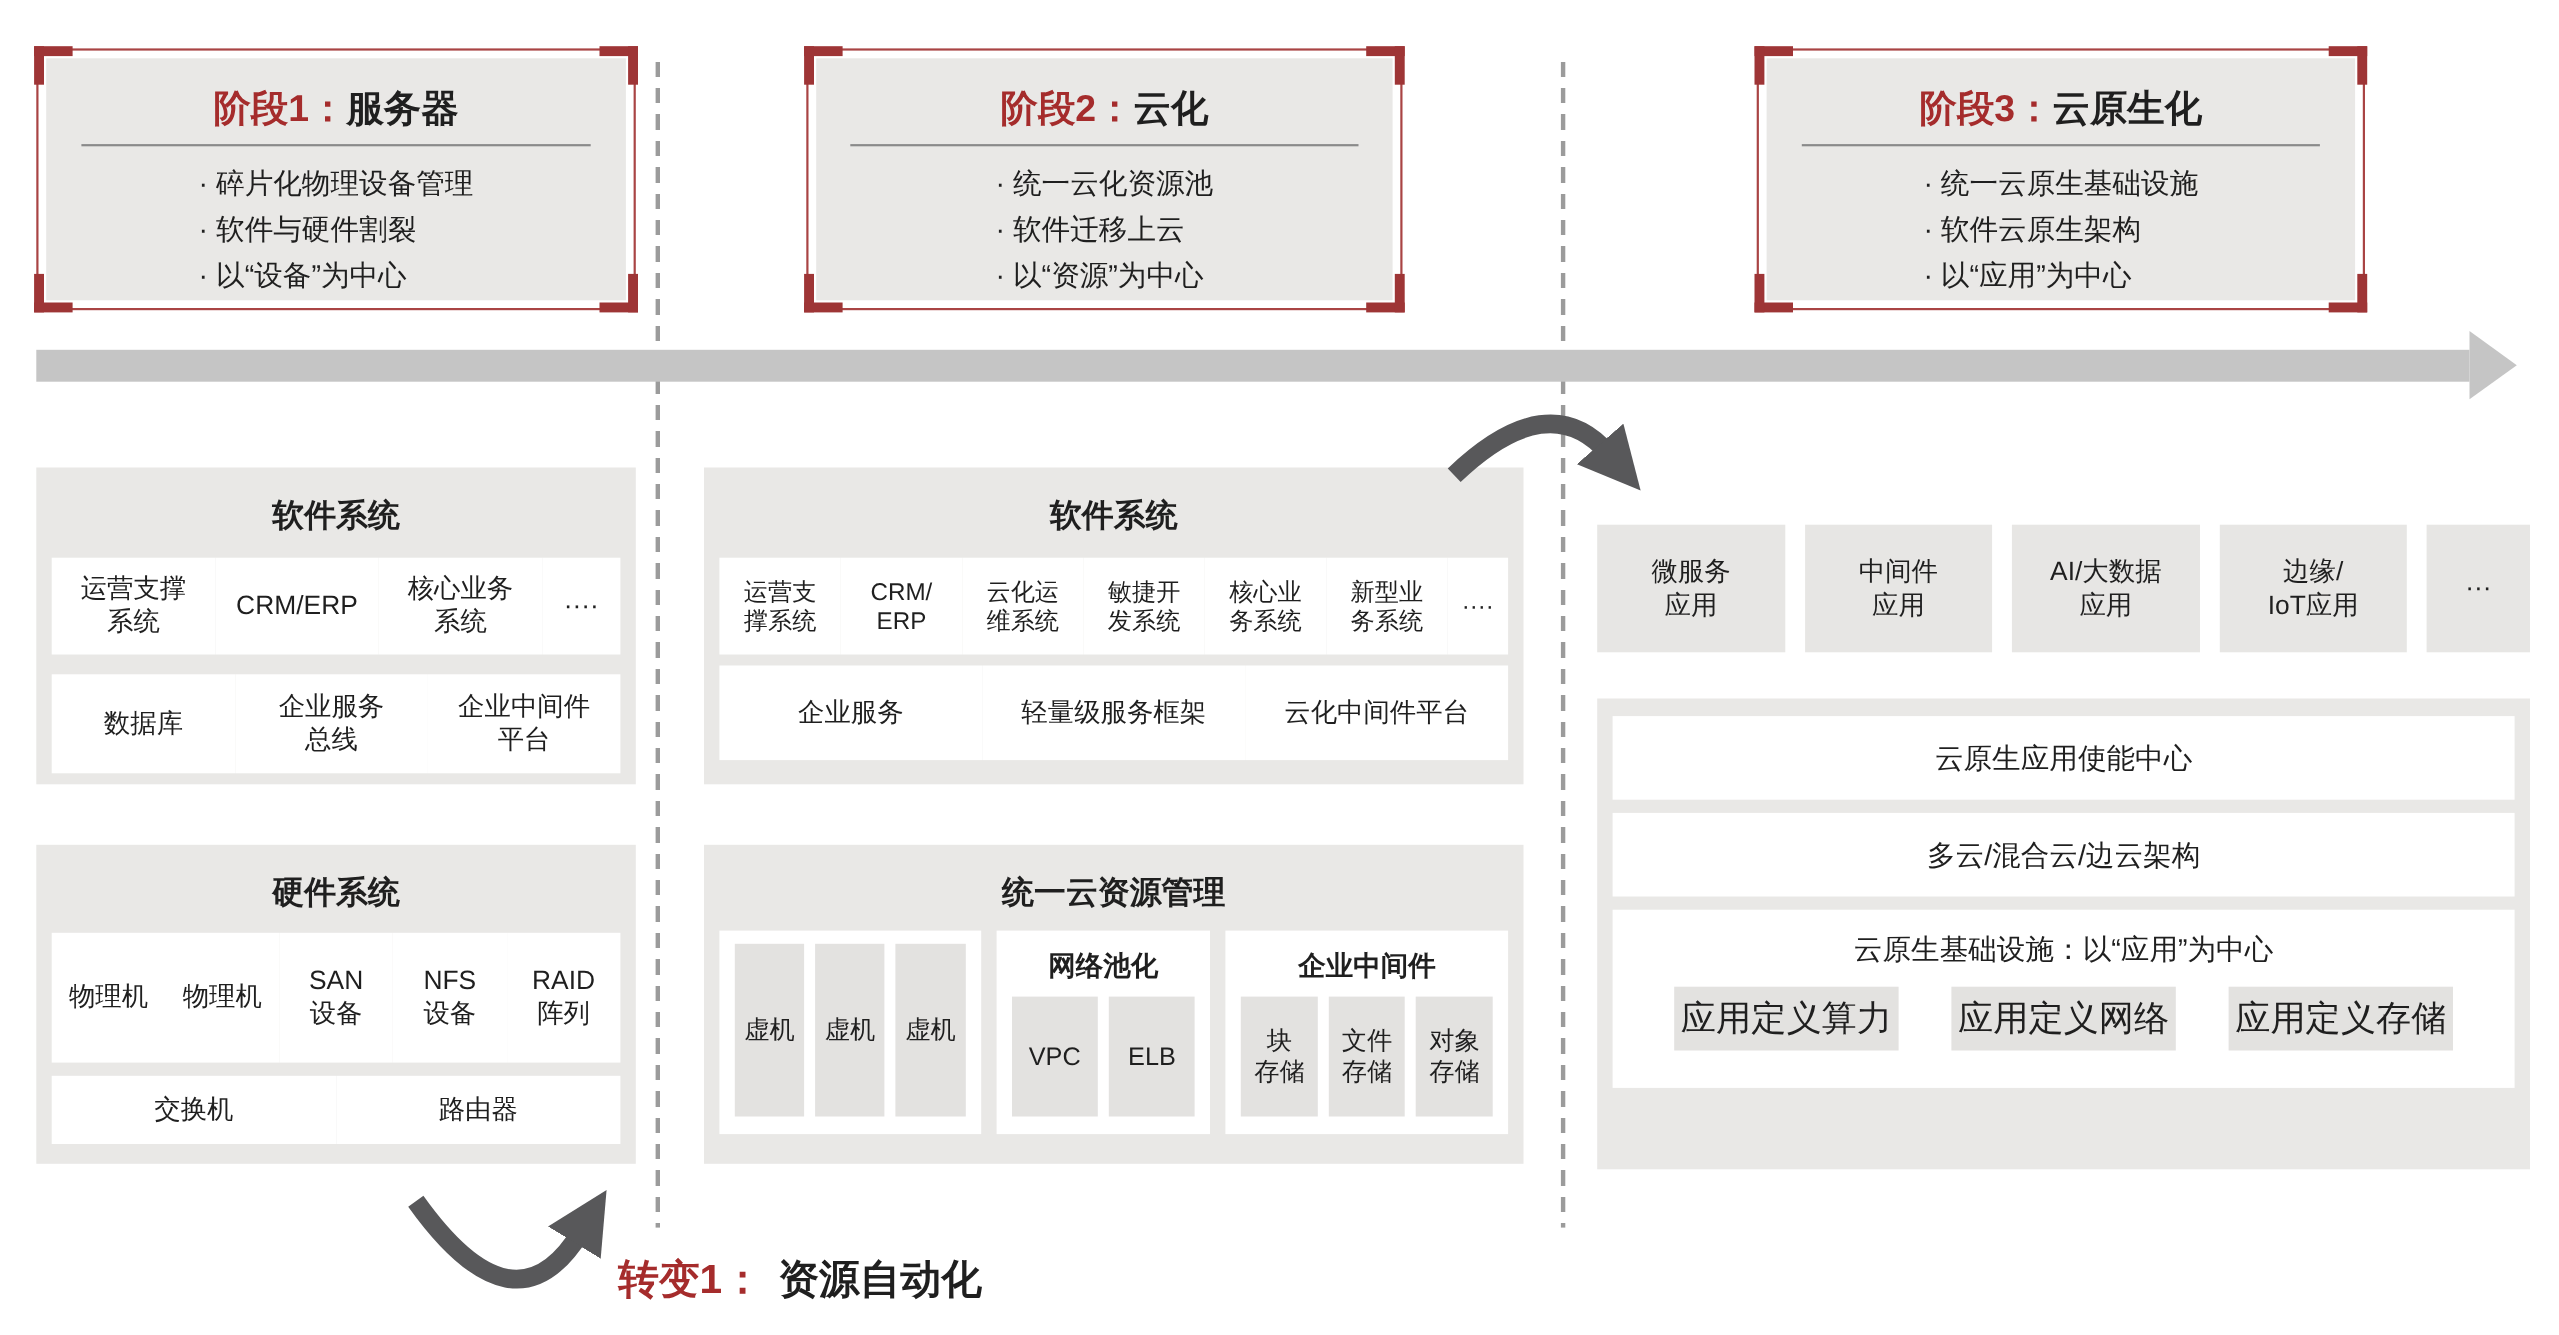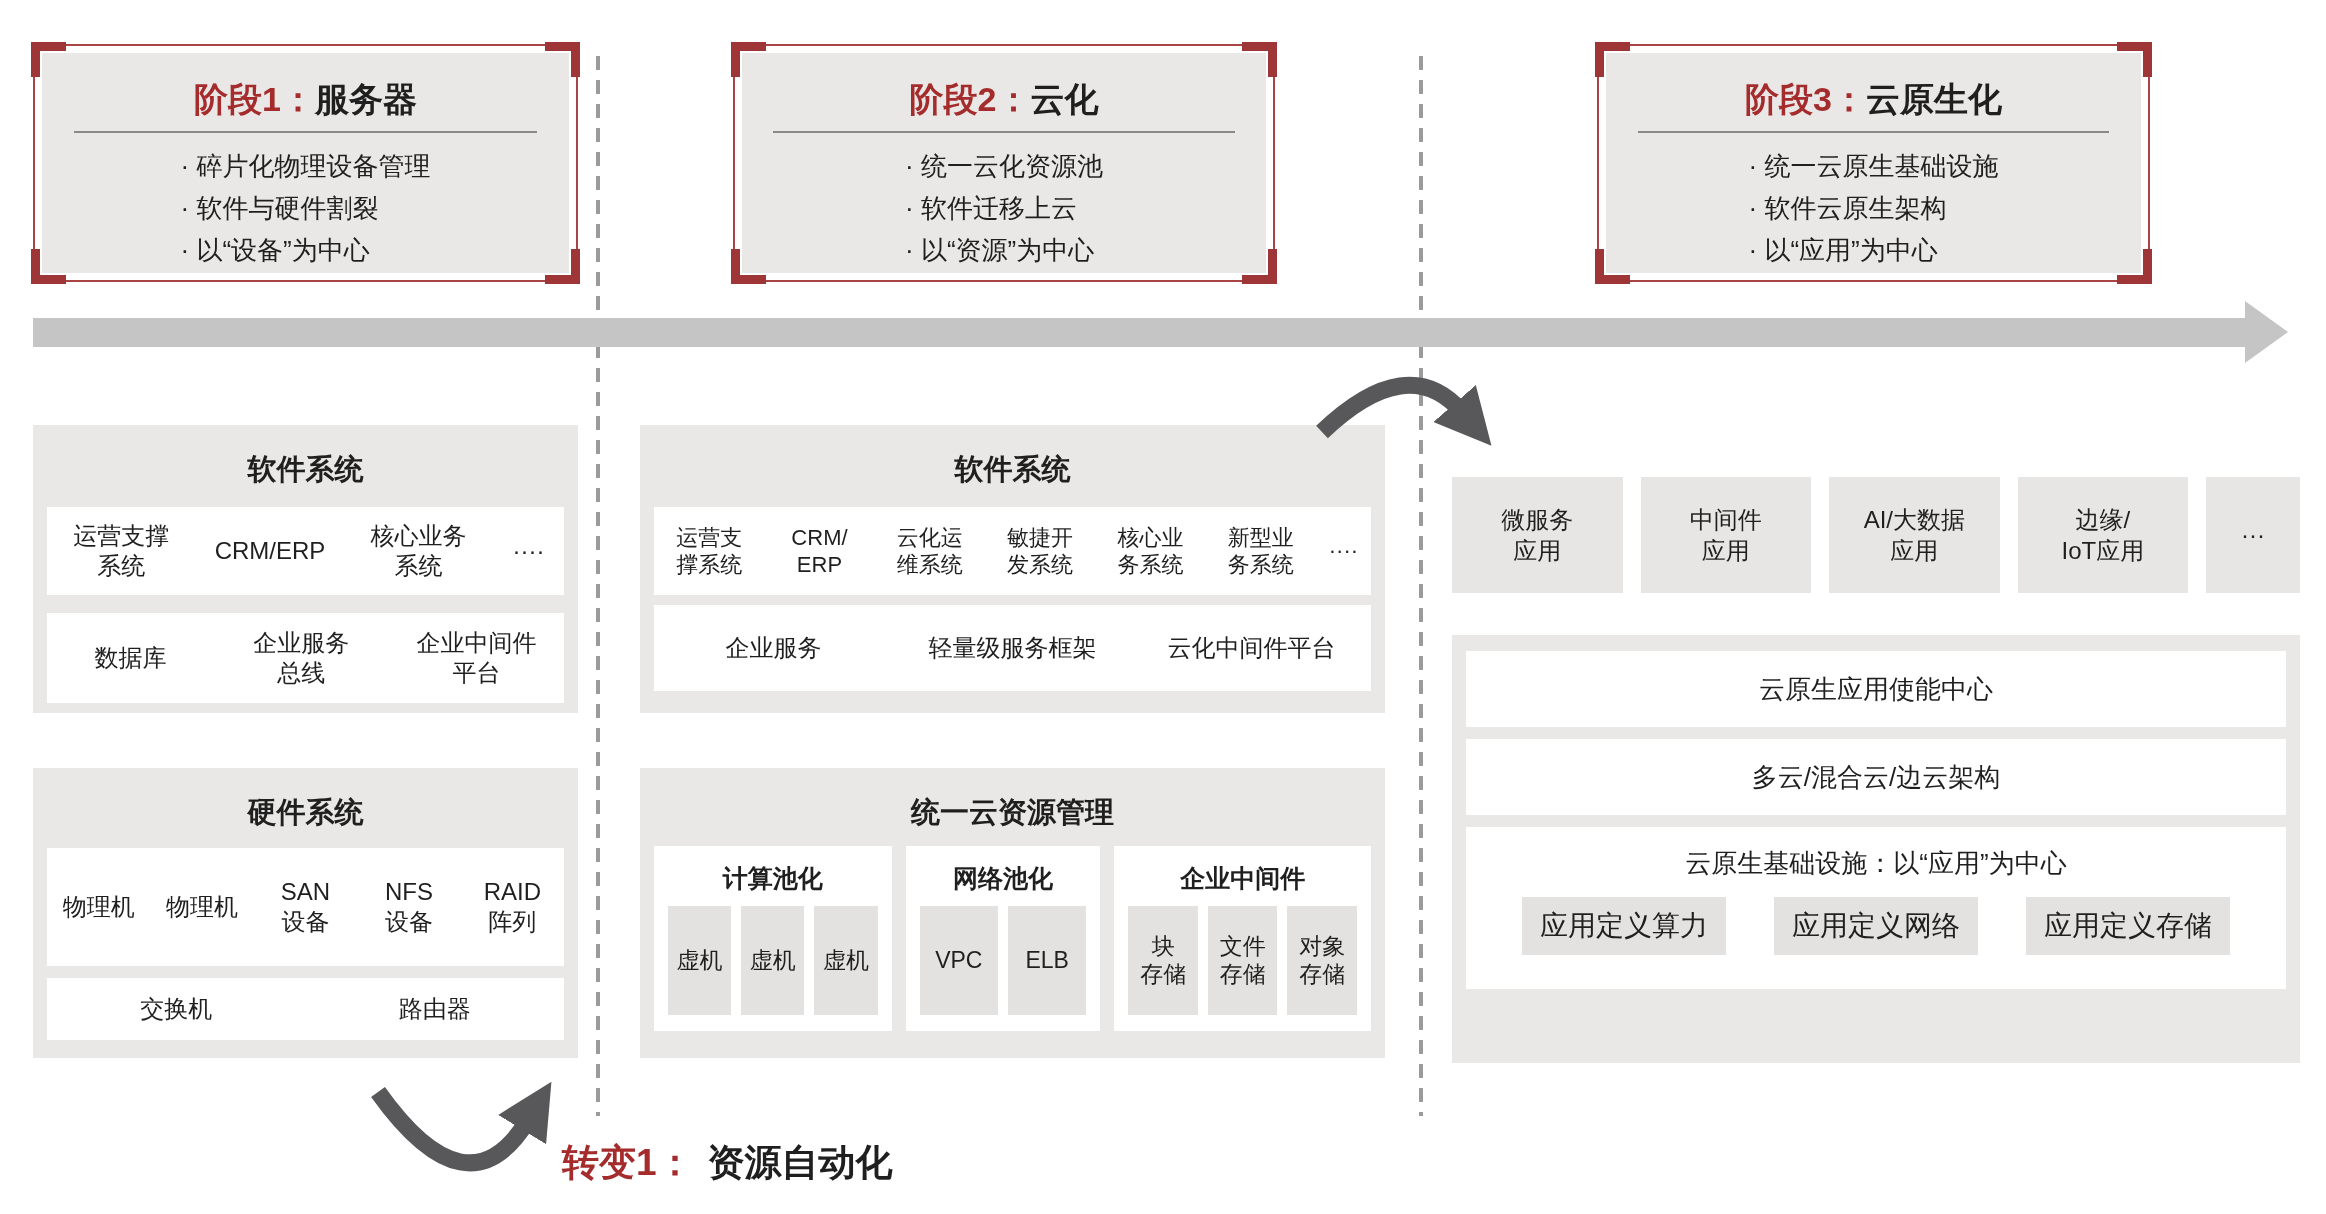--- a/index.html
+++ b/index.html
@@ -47,21 +47,21 @@
   .apps-row{position:absolute;left:1452px;top:477px;width:848px;height:116px;display:flex;gap:18px;z-index:3;}
   .app-chip{background:#e7e6e4;flex:1;display:flex;align-items:center;justify-content:center;
         text-align:center;font-size:24px;white-space:pre-line;line-height:1.3;}
   .platform{position:absolute;left:1452px;top:635px;width:848px;height:428px;background:#e9e8e6;z-index:3;}
   .plat-title{color:#9e2d2e;font-weight:bold;font-size:31px;text-align:center;padding-top:24px;line-height:34px;}
   .plat-bar{background:#fff;margin:16px 14px 0;height:76px;display:flex;align-items:center;justify-content:center;font-size:26px;}
   .plat-bar.b2{margin-top:12px;}
   .plat-infra{background:#fff;margin:12px 14px 0;height:162px;}
   .infra-label{text-align:center;font-size:26px;padding-top:20px;line-height:32px;}
   .infra-chips{display:flex;justify-content:space-between;margin:18px 56px 0;}
-  .infra-chip{background:#e3e2e0;width:204px;height:58px;display:flex;align-items:center;justify-content:center;font-size:28px;}
+  .infra-chip{background:#e3e2e0;width:204px;height:58px;display:flex;align-items:center;justify-content:center;font-size:32px;}
 
   
   .t-label{position:absolute;font-size:37px;font-weight:bold;white-space:nowrap;z-index:5;}
   .t-label .red{color:#a52c2c;margin-right:14px;}
   .arrows{position:absolute;inset:0;z-index:4;pointer-events:none;}
 </style>
 </head>
 <body>
 
 <div class="canvas">
@@ -184,21 +184,20 @@
       <div class="cell" style="flex:1">企业服务</div>
       <div class="cell" style="flex:1">轻量级服务框架</div>
       <div class="cell" style="flex:1">云化中间件平台</div>
     </div>
   </div>
 
   <div class="panel" style="left:640px;top:768px;width:745px;height:290px">
     <div class="panel-title">统一云资源管理</div>
     <div class="pools">
       <div class="pool" style="flex:1">
-        <div class="pool-label">计算池化</div>
         <div class="pool-chips">
           <div class="chip">虚机</div>
           <div class="chip">虚机</div>
           <div class="chip">虚机</div>
         </div>
       </div>
       <div class="pool" style="flex:0.82">
         <div class="pool-label">网络池化</div>
         <div class="pool-chips">
           <div class="chip">VPC</div>

